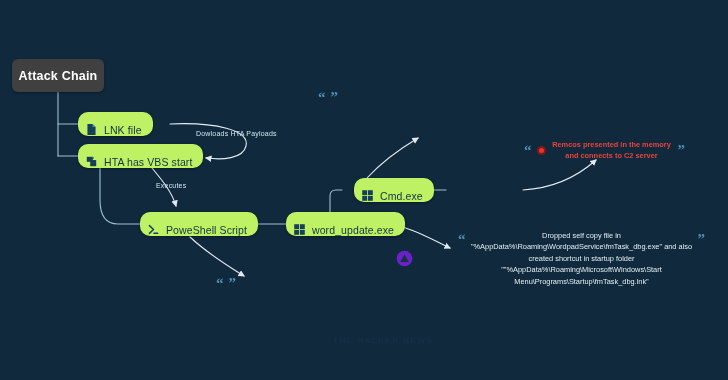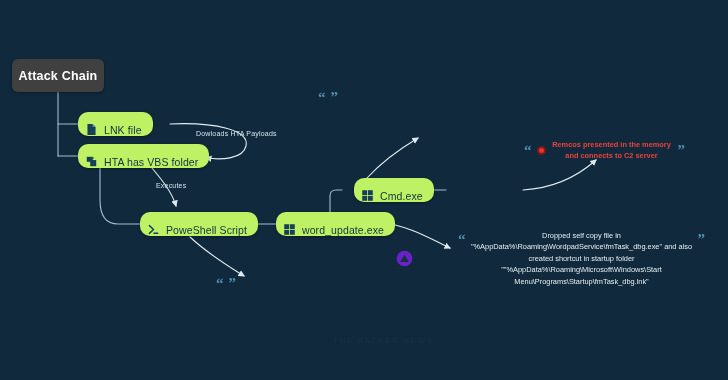--- a/index.html
+++ b/index.html
@@ -173,32 +173,32 @@
     </svg>
     <span class="lbl">LNK file</span>
   </div>
 
   <div class="node" style="left:78px; top:144px;">
     <svg class="ico" viewBox="0 0 16 16">
       <path d="M2.2 2.2h7.4v6.2H2.2z" fill="#16405a"></path>
       <path d="M6.4 6.2h7.4v7.6H6.4z" fill="#16405a"></path>
       <path d="M9.6 2.2l1.4 1.5-1.4 1.5z" fill="#16405a"></path>
     </svg>
-    <span class="lbl">HTA has VBS folder</span>
+    <span class="lbl">HTA has VBS start</span>
   </div>
 
   <div class="node" style="left:140px; top:212px;">
     <svg class="ico" viewBox="0 0 16 16">
       <path d="M3 3.2L8 8l-5 4.8" fill="none" stroke="#16405a" stroke-width="1.8" stroke-linecap="round" stroke-linejoin="round"></path>
       <path d="M8.6 12.6h4.6" fill="none" stroke="#16405a" stroke-width="1.8" stroke-linecap="round"></path>
     </svg>
     <span class="lbl">PoweShell Script</span>
   </div>
 
-  <div class="node" style="left:276px; top:212px;">
+  <div class="node" style="left:286px; top:212px;">
     <svg class="ico" viewBox="0 0 16 16">
       <rect x="1.5" y="1.5" width="6" height="6" fill="#16405a"></rect>
       <rect x="8.5" y="1.5" width="6" height="6" fill="#16405a"></rect>
       <rect x="1.5" y="8.5" width="6" height="6" fill="#16405a"></rect>
       <rect x="8.5" y="8.5" width="6" height="6" fill="#16405a"></rect>
     </svg>
     <span class="lbl">word_update.exe</span>
   </div>
 
   <div class="node" style="left:354px; top:178px;">

